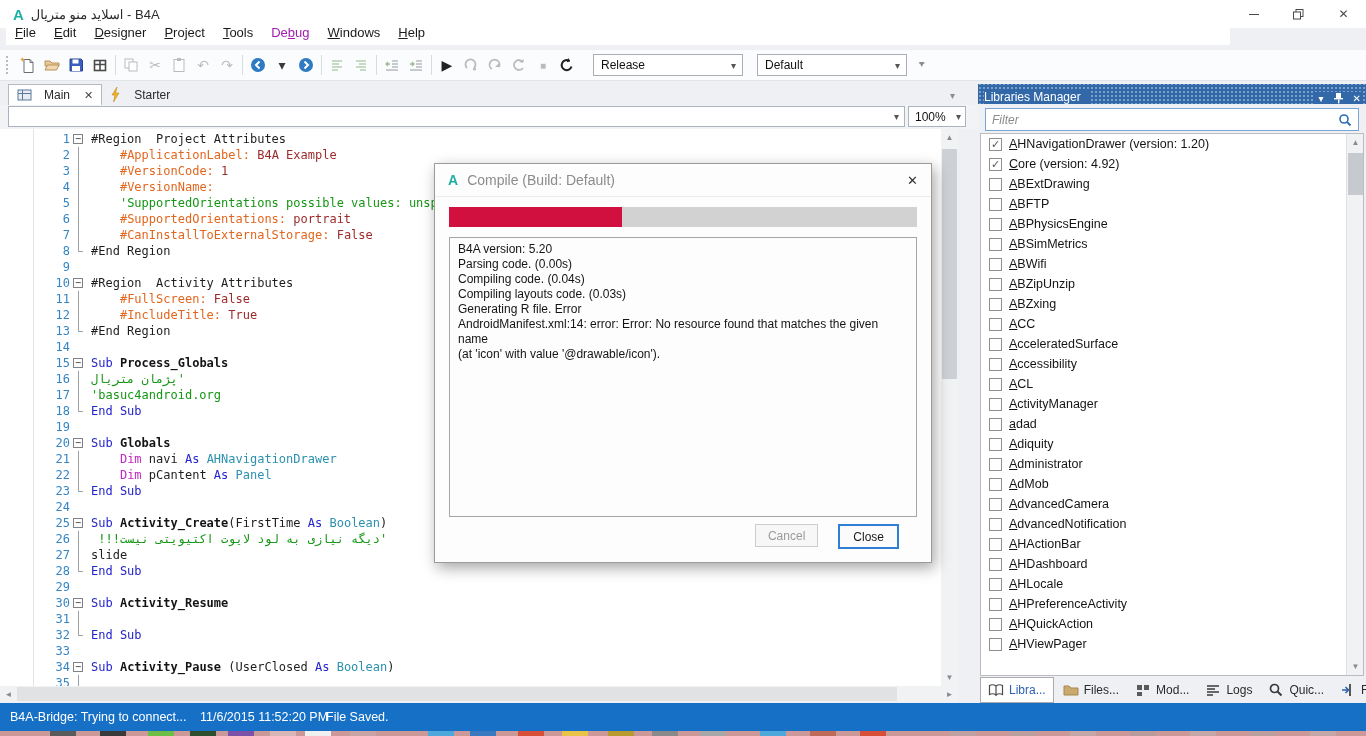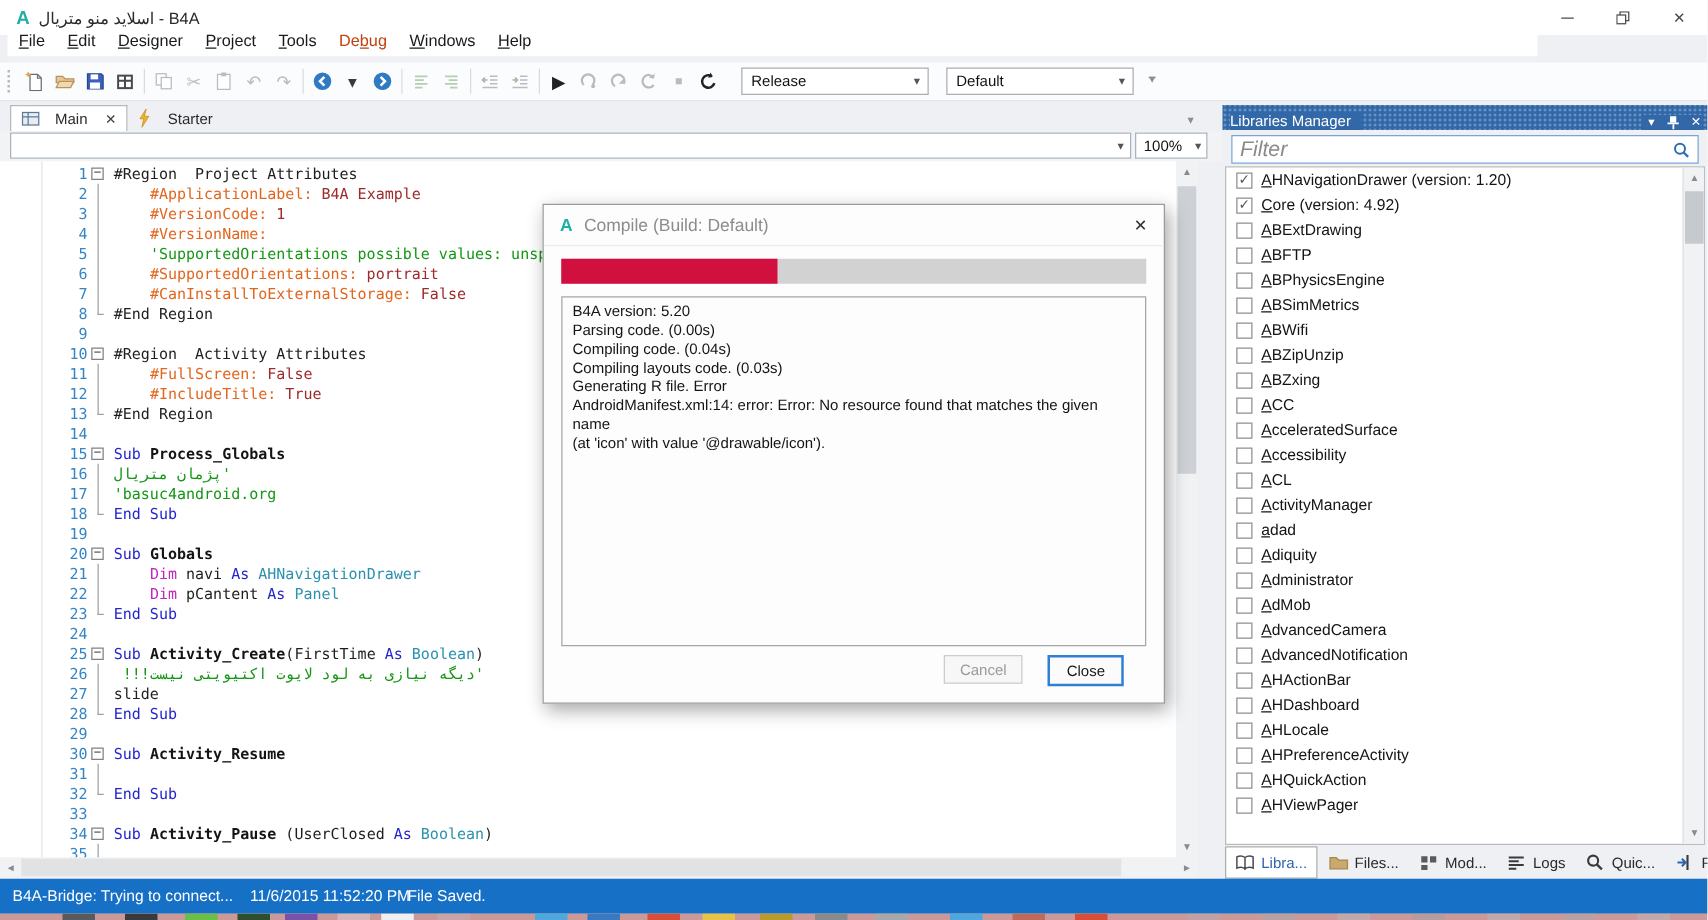--- a/index.html
+++ b/index.html
@@ -11,21 +11,21 @@
   .titlebar{position:absolute;left:0;top:0;width:1366px;height:28px;background:#FFF;display:flex;align-items:center}
   .app-logo{color:#1FAFA5;font-weight:bold;font-size:15px;margin:0 7px 0 13px}
   .title-text{font-size:13px;color:#2A2A2A}
   .win-controls{margin-left:auto;display:flex;height:100%}
   .win-btn{width:45px;height:100%;display:flex;align-items:center;justify-content:center;color:#4A4A4A;font-size:12px}
   .min-glyph{display:inline-block;width:10px;height:1px;background:#4A4A4A}
 
   
   .menubar{position:absolute;left:6px;top:23px;width:1224px;height:22px;background:#FFF;display:flex;font-size:13px}
   .menu-item{padding:2px 9px;color:#1A1A1A}
-  .menu-item.disabled{color:#c2410c}
+  .menu-item.disabled{color:#a21caf}
 
   
   .toolbar{position:absolute;left:0;top:50px;width:1366px;height:31px;background:#FBFCFD;border-bottom:1px solid #E2E5E8;display:flex;align-items:center;padding-left:4px}
   .tb-grip{width:5px;height:18px;border-left:2px dotted #B7BBC0;margin:0 5px 0 2px}
   .tb-icon{width:24px;height:22px;display:flex;align-items:center;justify-content:center;font-size:14px;color:#3A3A3A}
   .tb-icon.disabled{color:#ADB1B5;opacity:.85}
   .tb-sep{width:1px;height:20px;background:#D9DCDF;margin:0 3px}
   .tb-combo{width:150px;height:22px;background:#FFF;border:1px solid #ABADB3;display:flex;align-items:center;font-size:12px;padding-left:7px;position:relative;margin-left:14px;color:#111}
   .tb-combo:after{content:"▾";position:absolute;right:6px;color:#555;font-size:10px}
   .tb-overflow{margin-left:12px;color:#8A8E92;font-size:10px;display:flex;flex-direction:column;align-items:center;line-height:4px}
@@ -80,21 +80,21 @@
   .btn.primary{border:2px solid #2F7FD6;background:#FBFBFB;height:25px;padding:0 13px}
 
   
   .lib-panel{position:absolute;left:978px;top:84px;width:388px;height:619px;background:#EEF0F3}
   .lib-header{height:20px;background:#3268A8;display:flex;align-items:flex-end;color:#FFF;font-size:12px;padding:0 5px 0 6px;background-image:radial-gradient(circle,rgba(195,215,240,.5) .8px,transparent 1.1px);background-size:4px 4px;background-position:0 2px}
   .lib-header .ttl{background:#3268A8;padding-right:8px}
   .hdr-icons{margin-left:auto;display:flex;align-items:center;gap:9px;background:#3268A8;padding-left:6px}
   .hdr-ic{color:#FFF;font-size:10px;display:flex;align-items:center}
   .lib-filter-wrap{padding:4px 7px 3px}
   .lib-filter{height:23px;background:#FFF;border:1px solid #78A5D6;display:flex;align-items:center;padding:0 6px}
-  .lib-filter input{border:none;outline:none;flex:1;font-style:italic;font-size:17px;color:#444;font-family:"Liberation Sans",sans-serif;background:transparent}
+  .lib-filter input{border:none;outline:none;flex:1;font-style:italic;font-size:12px;color:#444;font-family:"Liberation Sans",sans-serif;background:transparent}
   .lib-filter input::placeholder{color:#8A8A8A}
   .lib-list{position:absolute;left:2px;right:2px;top:49px;bottom:27px;background:#FFF;border:1px solid #B9BDC2;overflow:hidden}
   .lib-item{display:flex;align-items:center;height:20px;padding-left:8px;font-size:12.5px;color:#141414;gap:7px}
   .cb{width:13px;height:13px;border:1px solid #8F8F8F;background:#FFF;flex:none;font-size:11px;line-height:11px;text-align:center;color:#555}
   .lib-item u{text-decoration:underline}
   .lib-scroll{position:absolute;right:0;top:0;bottom:0;width:17px;background:#F1F2F4;border-left:1px solid #E0E0E0}
   .lib-thumb{position:absolute;left:1px;top:19px;width:15px;height:42px;background:#C6C9CD}
   .lib-tabs{position:absolute;left:0;bottom:0;height:27px;display:flex;align-items:center;padding-left:2px;gap:2px}
   .lib-tab{display:flex;align-items:center;gap:5px;padding:4px 7px;font-size:12px;color:#2A2A2A}
   .lib-tab.active{background:#FFF;border:1px solid #ACACAC;color:#2E63B0}

